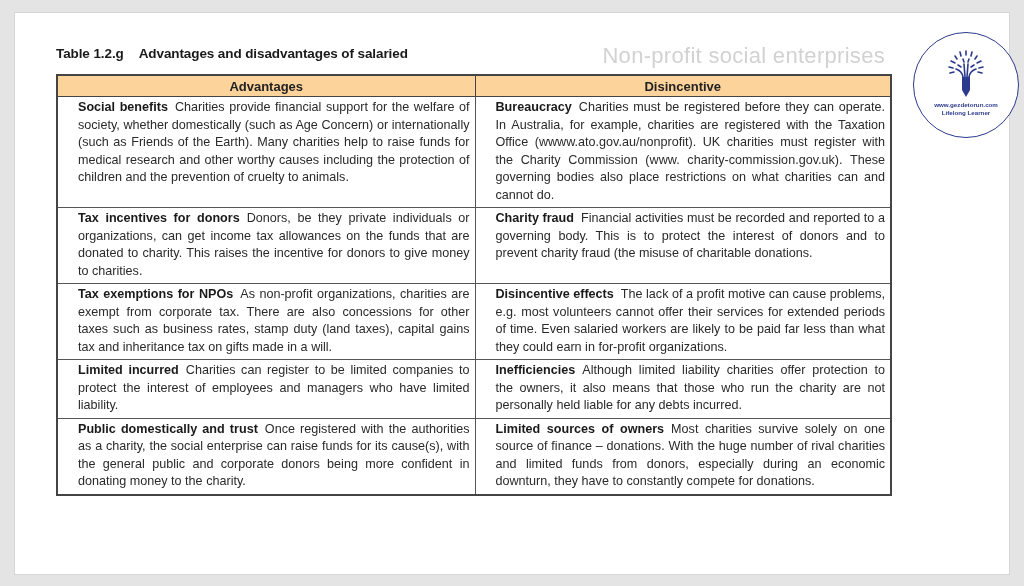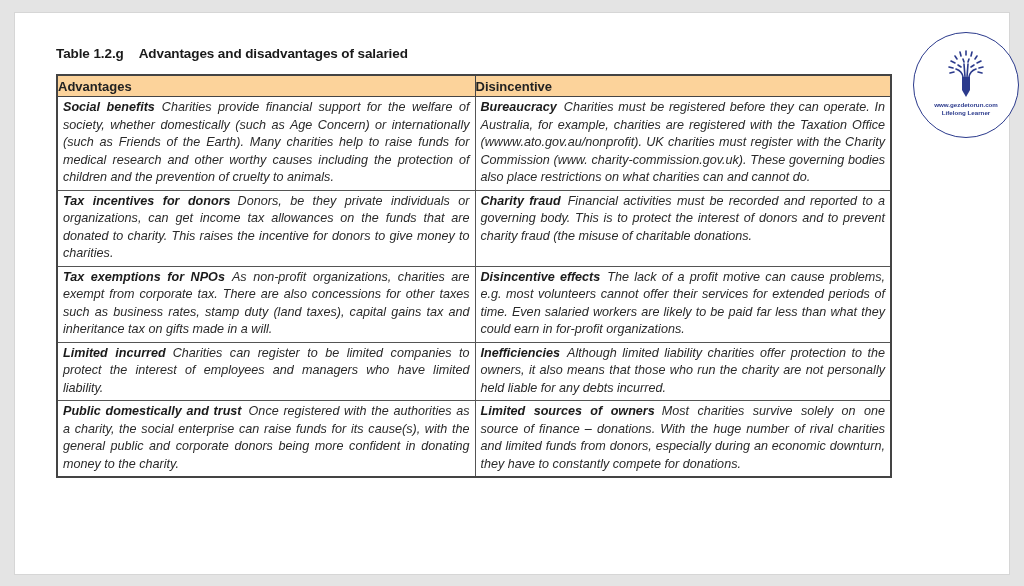--- a/index.html
+++ b/index.html
@@ -31,29 +31,28 @@
       position: absolute; left: 41px; top: 61px; width: 836px;
       border-collapse: collapse;
       border: 2px solid #444;
       table-layout: fixed;
     }
     table.charities th {
       background: #fcd39b;
       font-size: 13px; font-weight: bold; color: #222;
       height: 20px; padding: 0;
       border: 1.5px solid #444;
-      text-align: left;
+      text-align: center;
     }
     table.charities td {
       vertical-align: top;
       font-size: 12.6px; line-height: 17.5px; color: #2a2a2a;
-      padding: 2px 5px 3px 5px;
+      padding: 2px 5px 3px 20px;
       border: 1.5px solid #555;
       text-align: justify;
-      font-style: italic;
     }
     table.charities td .term { font-weight: bold; color: #1a1a1a; margin-right: 7px; }
     .col-adv { width: 418px; }
     .logo {
       position: absolute; left: 898px; top: 19px; width: 106px; height: 106px;
       border: 1.5px solid #2b3a8c; border-radius: 50%;
       box-sizing: border-box; background: #fff;
     }
     .logo svg { position: absolute; left: 30px; top: 14px; }
     .logo .site {
@@ -62,20 +61,21 @@
     }
     .logo .tag {
       position: absolute; left: 0; right: 0; top: 76px; text-align: center;
       font-size: 6.2px; font-weight: bold; color: #2b3a8c;
     }
   </style>
 </head>
 <body>
 
 <div class="page">
+  <div class="ghost">Non-profit social enterprises</div>
 
   <div class="caption">
     <span class="num">Table 1.2.g</span><span>Advantages and disadvantages of salaried</span>
   </div>
 
   <div class="logo">
     <svg width="44" height="52" viewBox="0 0 44 52">
       <g stroke="#2b3a8c" stroke-width="1.6" stroke-linecap="round" fill="none">
         <line x1="22" y1="4" x2="22" y2="8"></line>
         <line x1="16" y1="5" x2="17" y2="9"></line>

